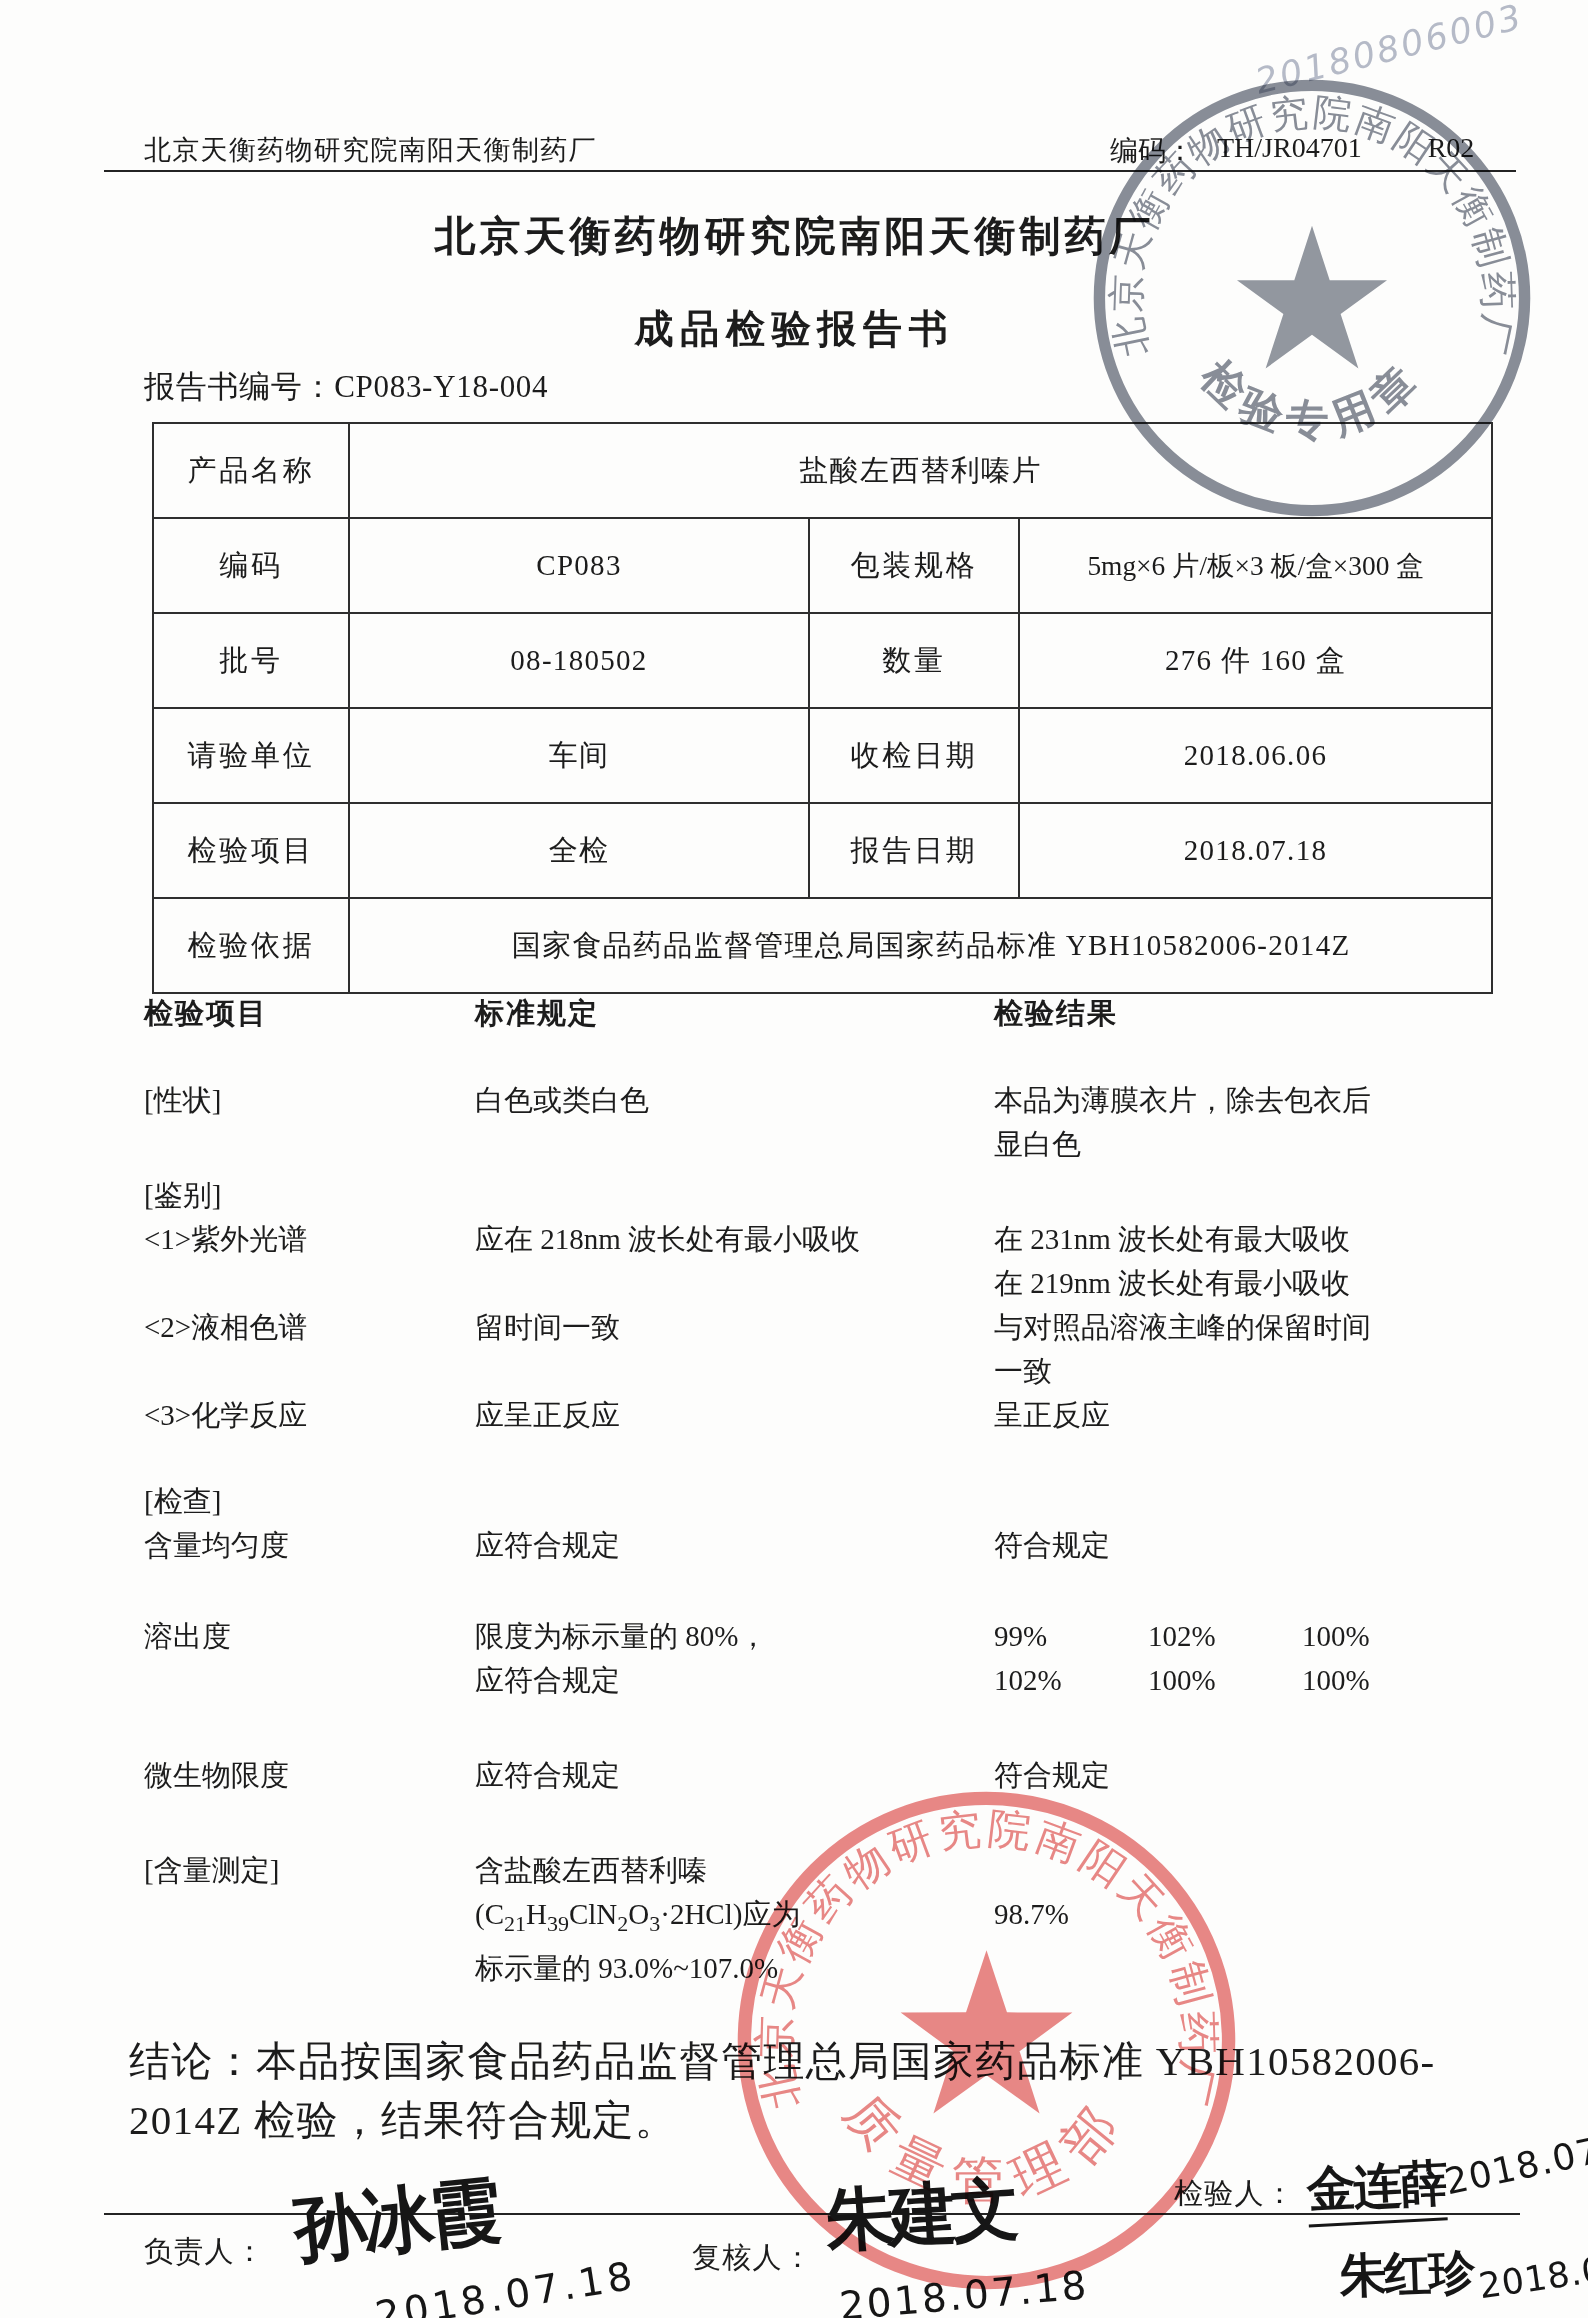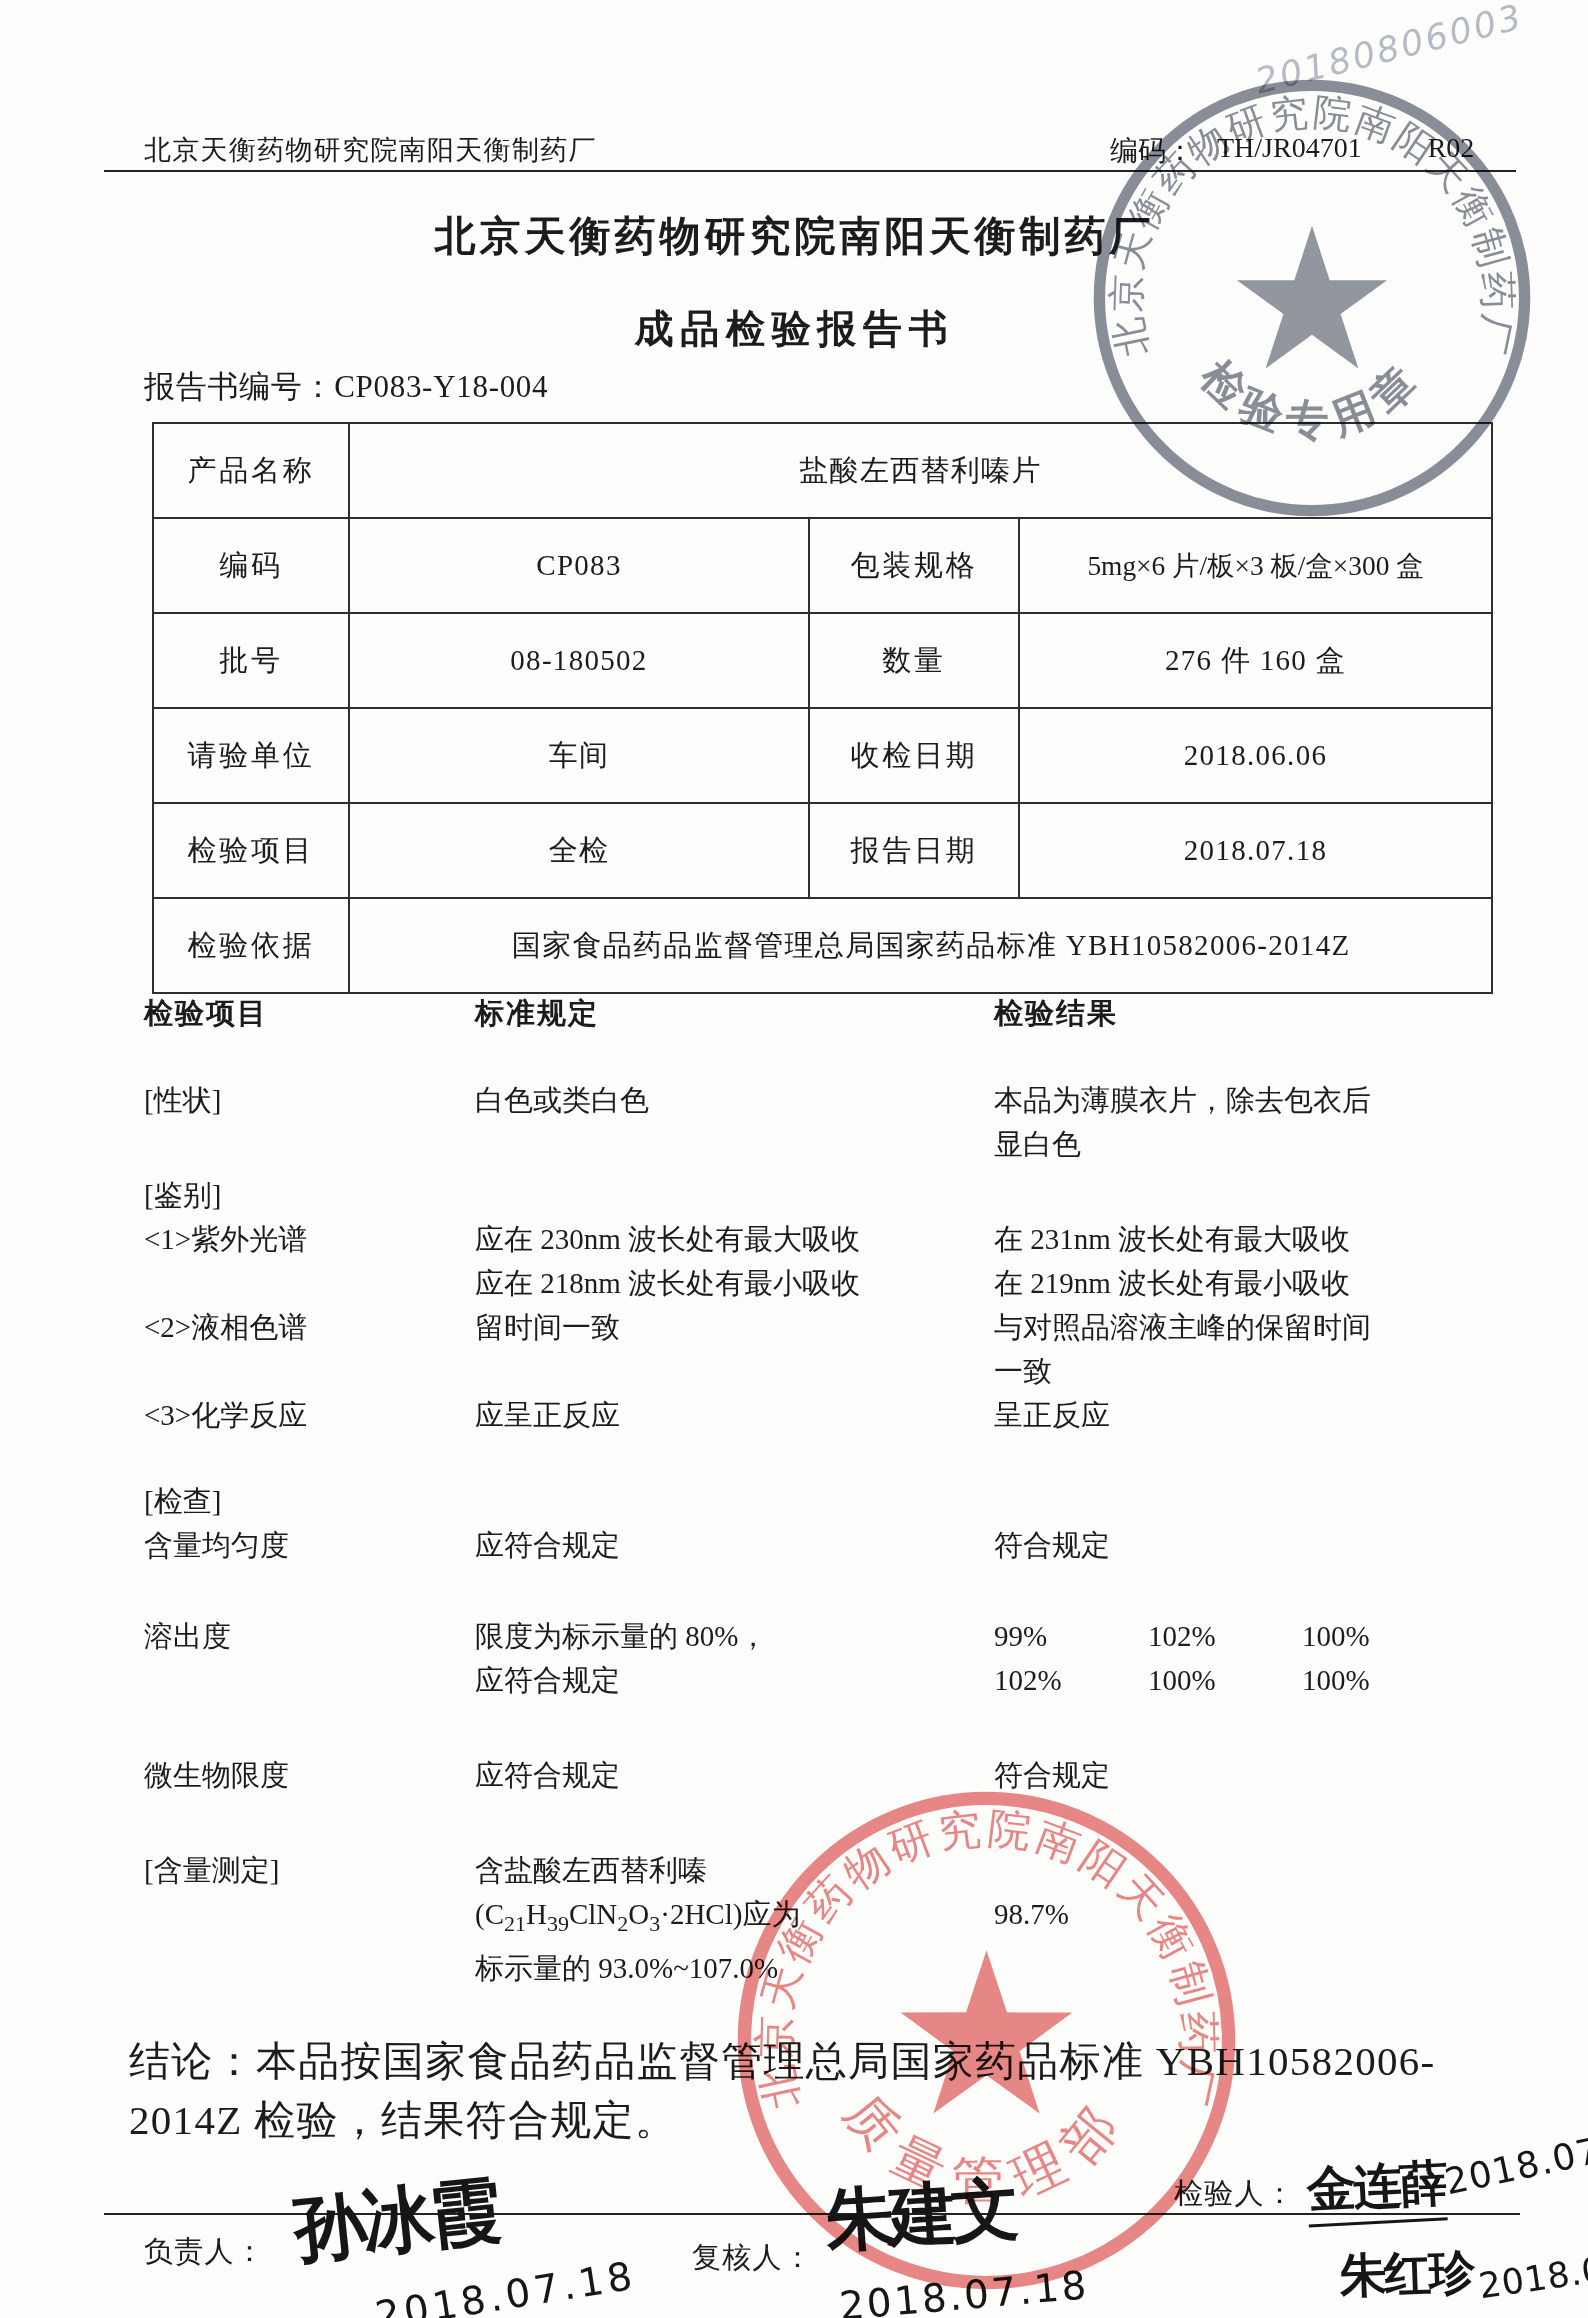--- a/index.html
+++ b/index.html
@@ -141,21 +141,20 @@
         </div>
     </div>
 
     <div class="rrow" style="top:182px">
       <div class="c1 rline">[鉴别]</div>
     </div>
 
     <div class="rrow" style="top:226px">
       <div class="c1 rline">&lt;1&gt;紫外光谱</div>
       <div class="c2">
-          <div class="rline">应在 230nm 波长处有最大吸收</div>
           <div class="rline">应在 218nm 波长处有最小吸收</div>
         </div>
       <div class="c3">
           <div class="rline">在 231nm 波长处有最大吸收</div>
           <div class="rline">在 219nm 波长处有最小吸收</div>
         </div>
     </div>
 
     <div class="rrow" style="top:314px">
       <div class="c1 rline">&lt;2&gt;液相色谱</div>

